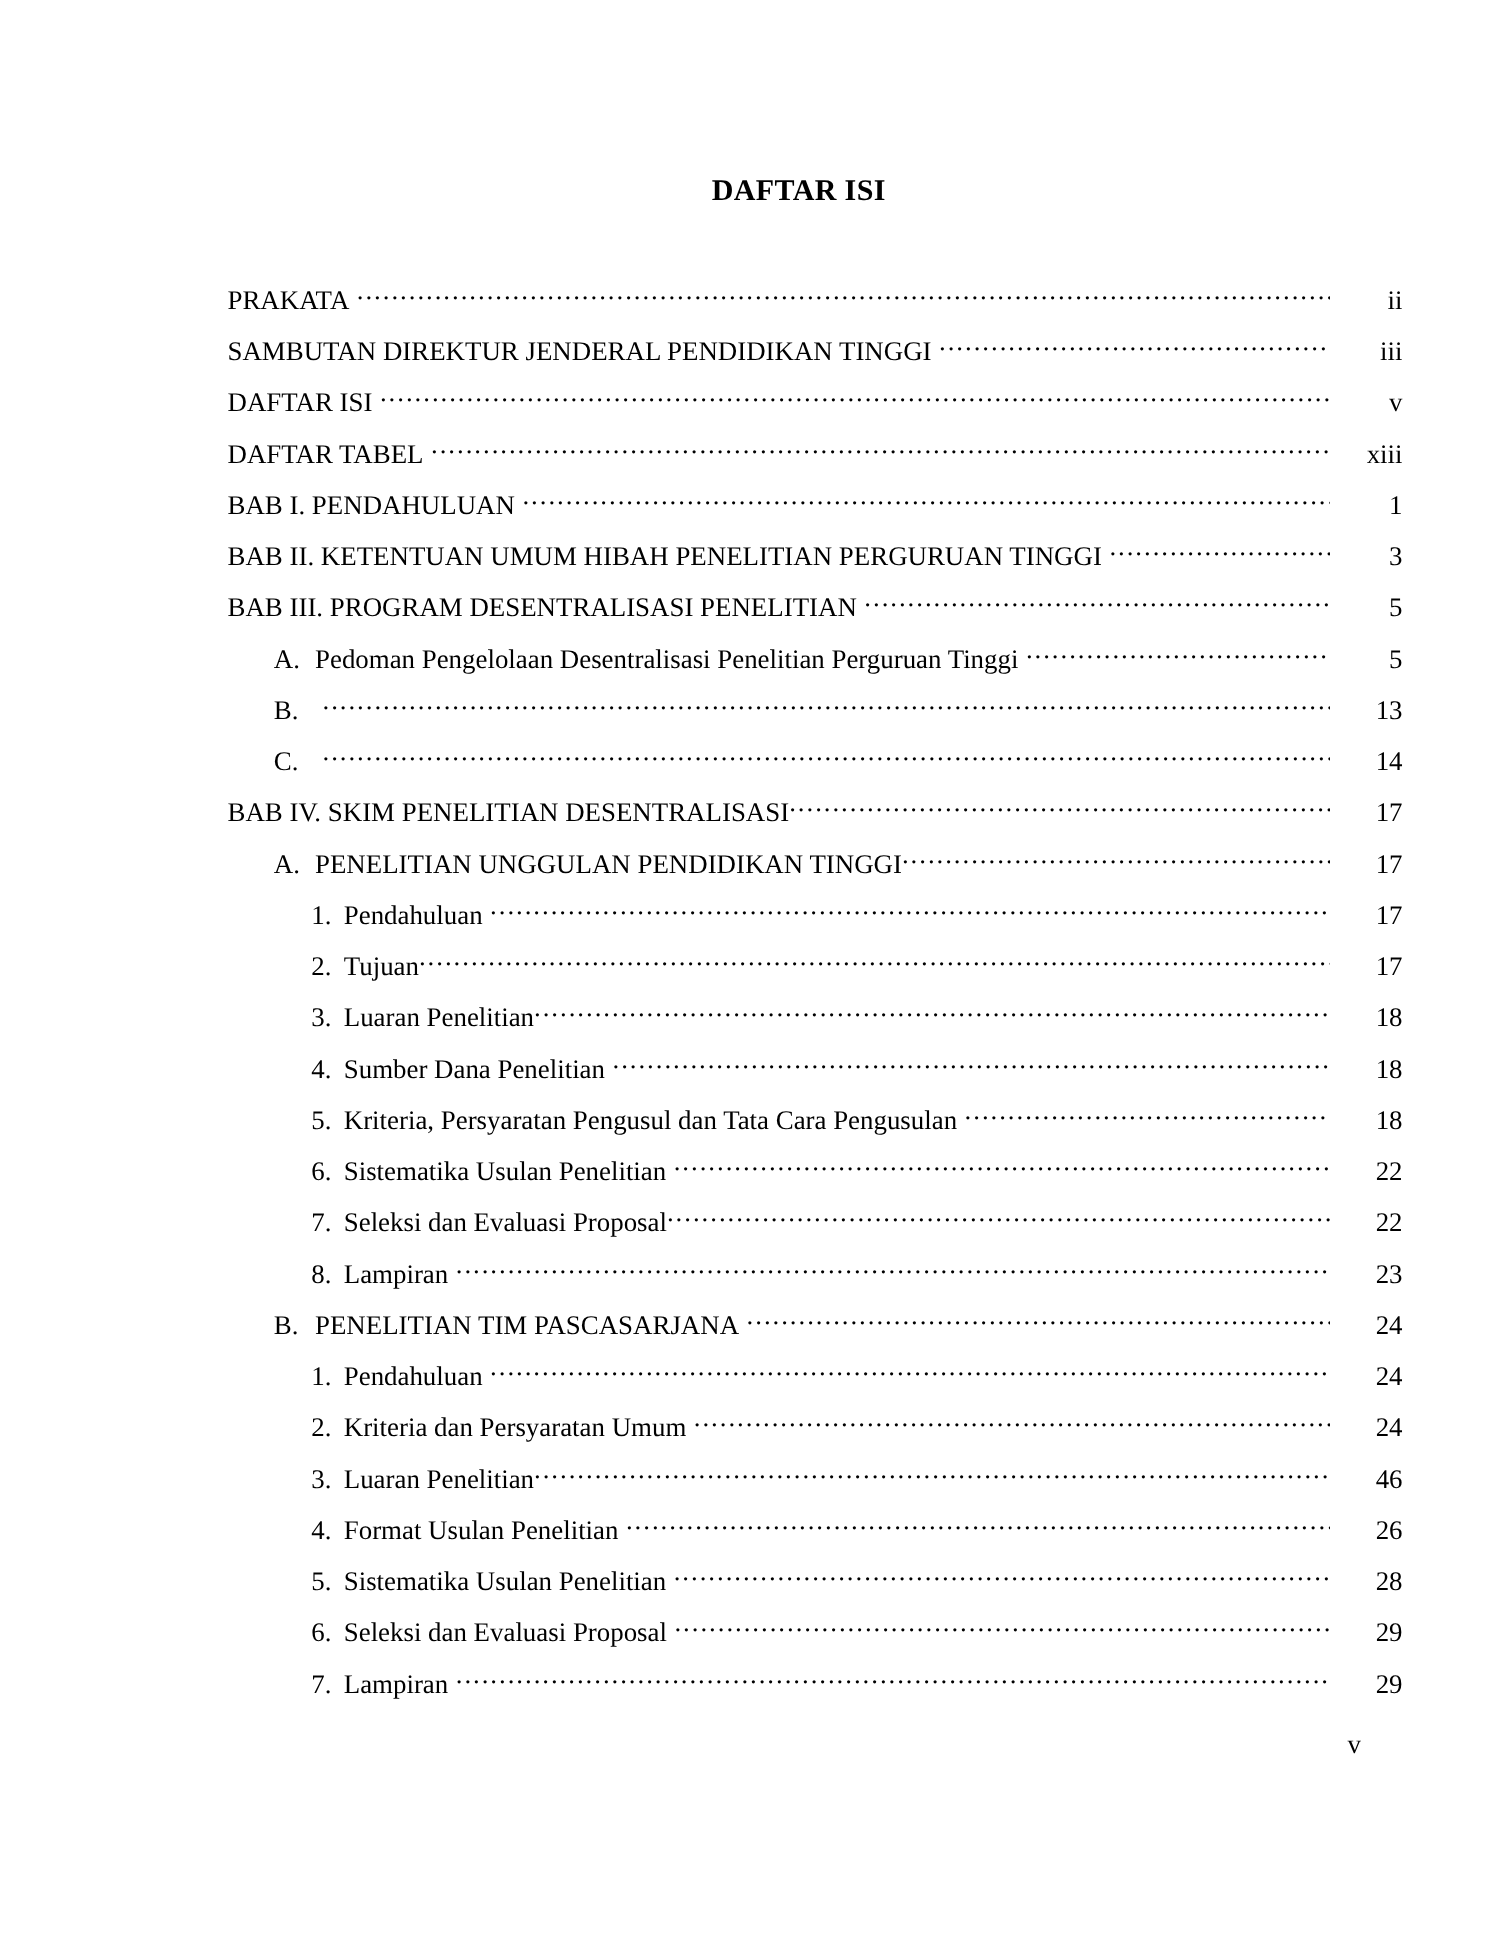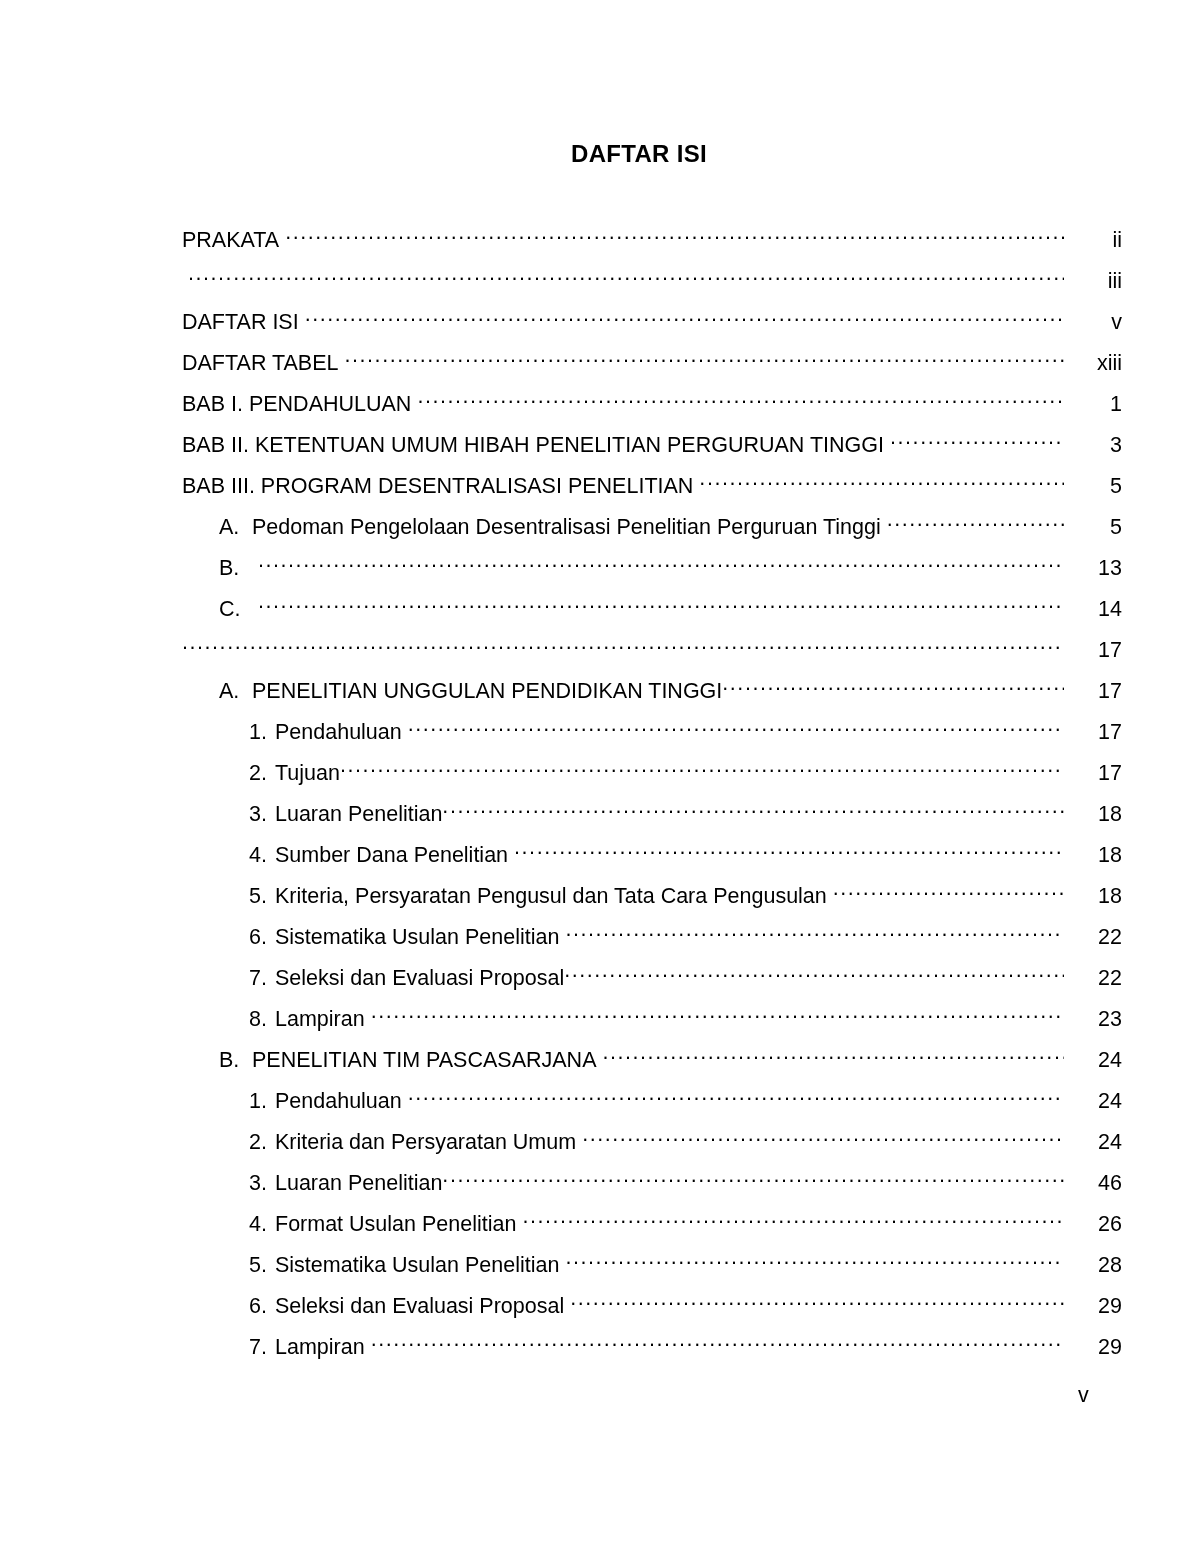--- a/index.html
+++ b/index.html
@@ -8,21 +8,21 @@
     padding: 0;
     background: #ffffff;
   }
   .page {
     position: relative;
     width: 1122px;
     height: 1549px;
     background: #ffffff;
     margin: 0 auto;
     overflow: hidden;
-    font-family: Liberation Sans, sans-serif;
+    font-family: Liberation Serif, serif;
     color: #000000;
   }
 
   
   .doc-title {
     position: absolute;
     top: 140px;
     left: 0;
     width: 1200px;
     text-align: center;
@@ -118,20 +118,21 @@
 
   <div class="doc-title">DAFTAR ISI</div>
 
   <div class="toc">
       <div class="toc-entry lvl-0 gap">
         <span class="entry-title">PRAKATA</span>
         <span class="leader"></span>
         <span class="entry-page">ii</span>
       </div>
       <div class="toc-entry lvl-0 gap">
+        <span class="entry-title">SAMBUTAN DIREKTUR JENDERAL PENDIDIKAN TINGGI</span>
         <span class="leader"></span>
         <span class="entry-page">iii</span>
       </div>
       <div class="toc-entry lvl-0 gap">
         <span class="entry-title">DAFTAR ISI</span>
         <span class="leader"></span>
         <span class="entry-page">v</span>
       </div>
       <div class="toc-entry lvl-0 gap">
         <span class="entry-title">DAFTAR TABEL</span>
@@ -163,20 +164,21 @@
         <span class="entry-marker">B.</span>
         <span class="leader"></span>
         <span class="entry-page">13</span>
       </div>
       <div class="toc-entry lvl-1 gap">
         <span class="entry-marker">C.</span>
         <span class="leader"></span>
         <span class="entry-page">14</span>
       </div>
       <div class="toc-entry lvl-0 tight">
+        <span class="entry-title">BAB IV. SKIM PENELITIAN DESENTRALISASI</span>
         <span class="leader"></span>
         <span class="entry-page">17</span>
       </div>
       <div class="toc-entry lvl-1 tight">
         <span class="entry-marker">A.</span>
         <span class="entry-title">PENELITIAN UNGGULAN PENDIDIKAN TINGGI</span>
         <span class="leader"></span>
         <span class="entry-page">17</span>
       </div>
       <div class="toc-entry lvl-2 gap">

